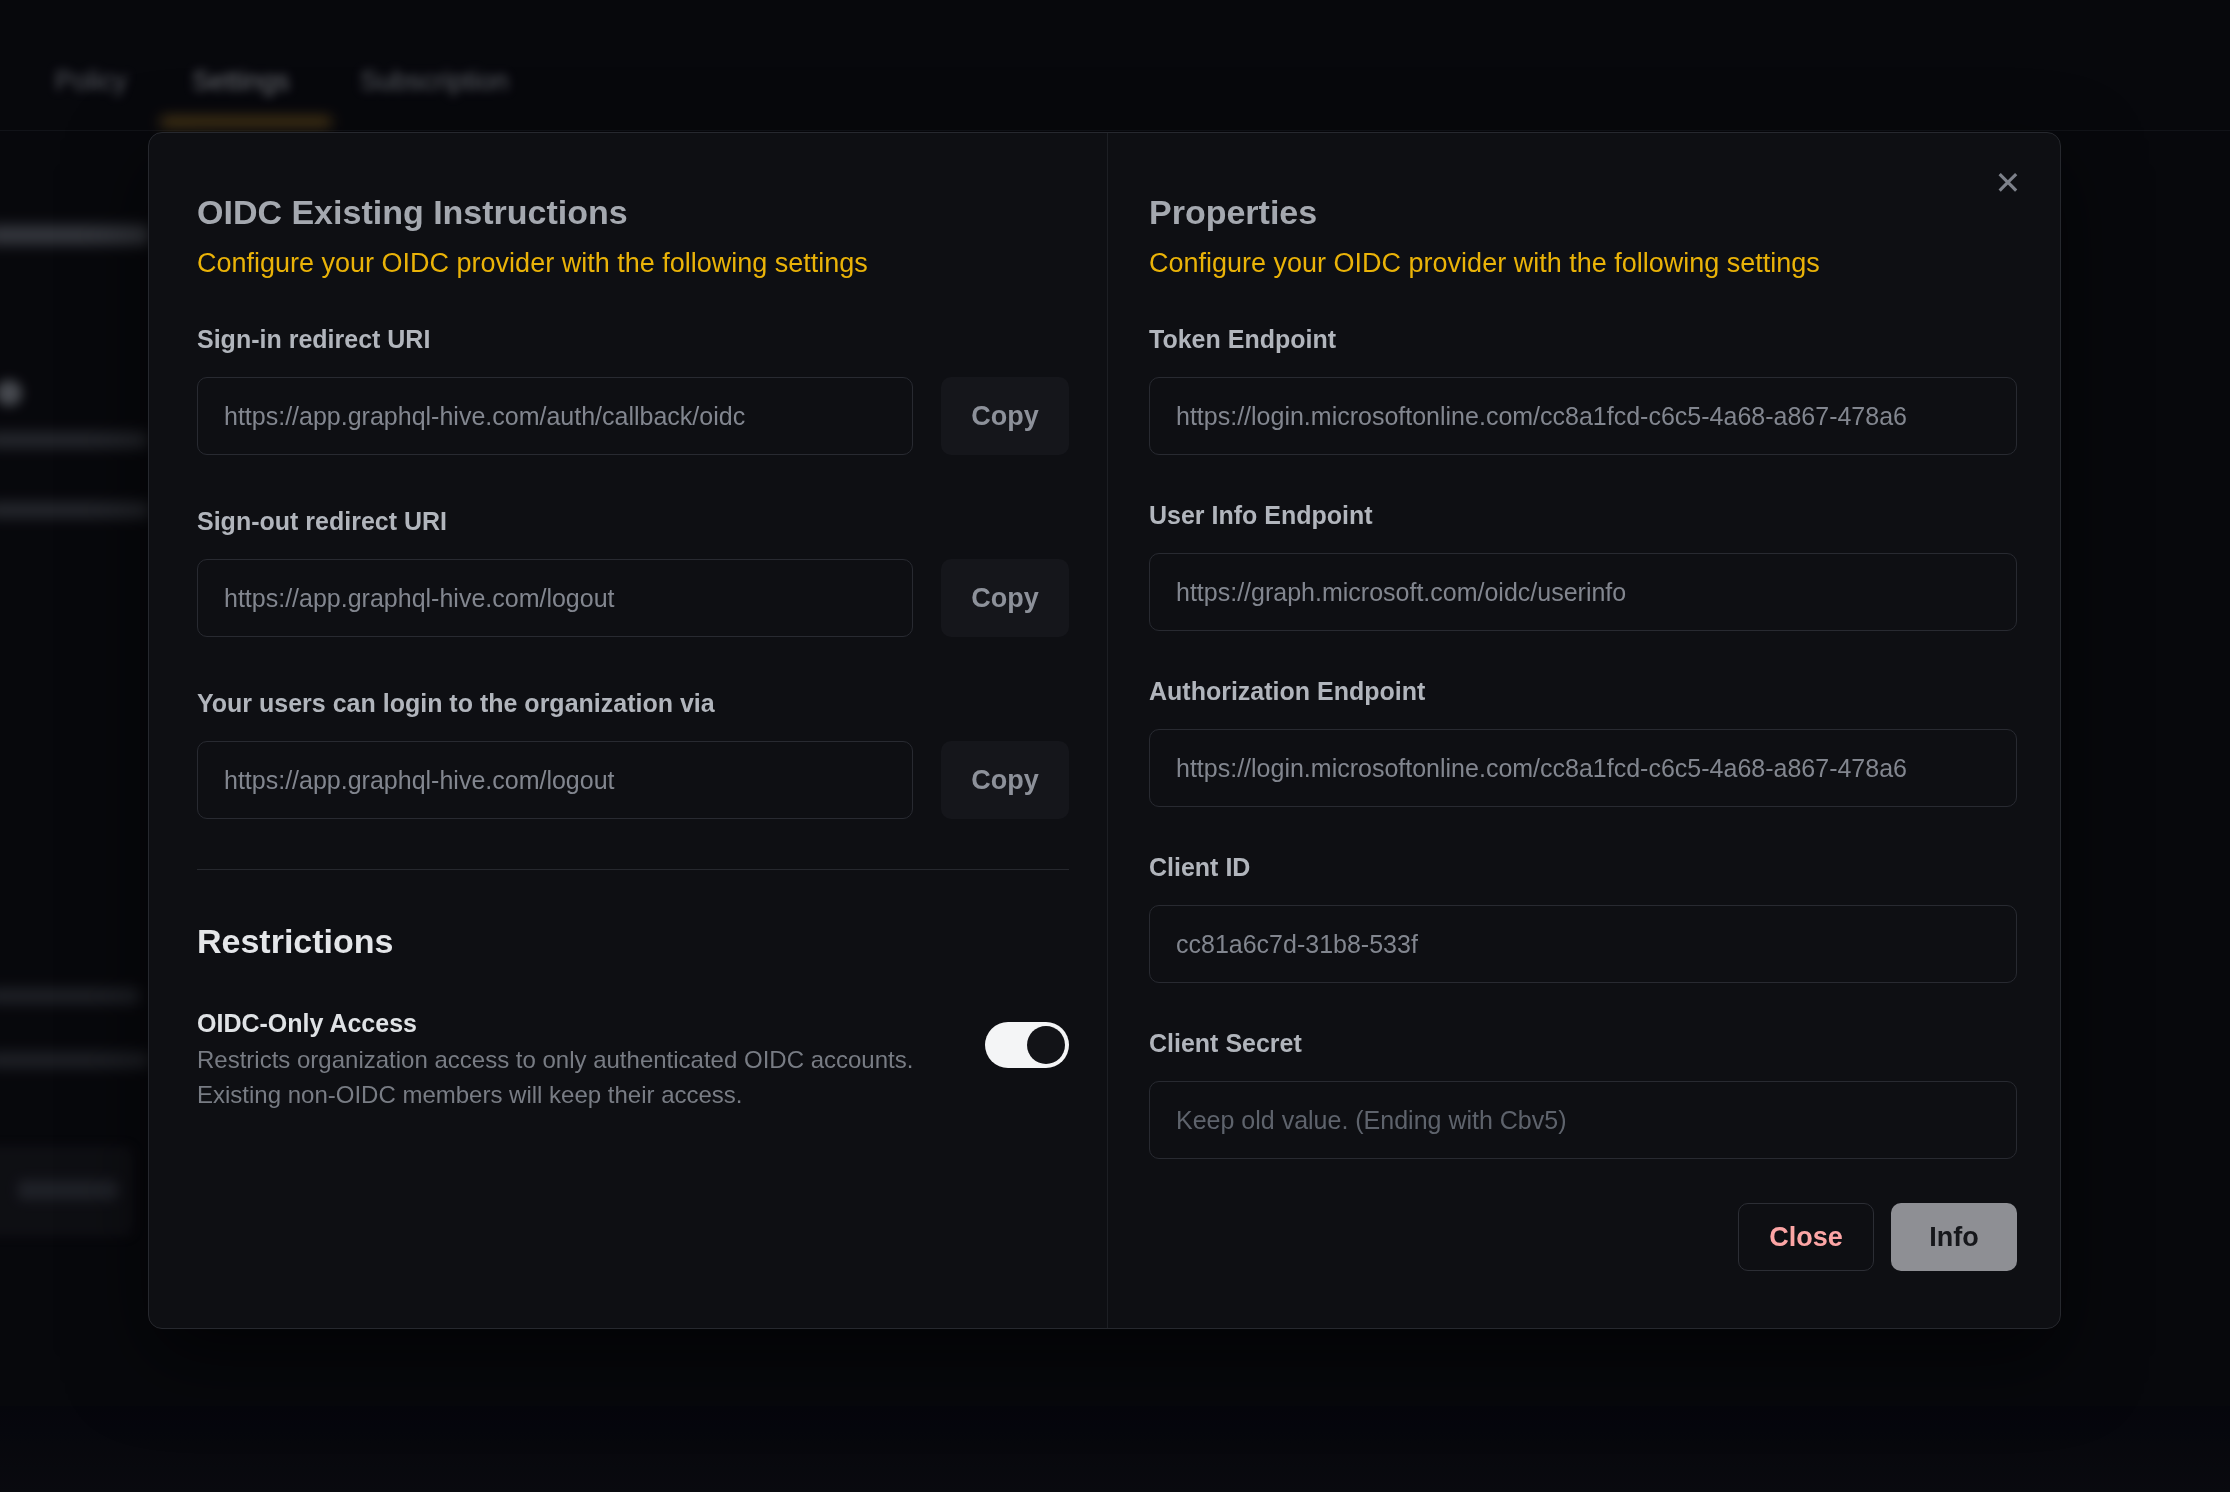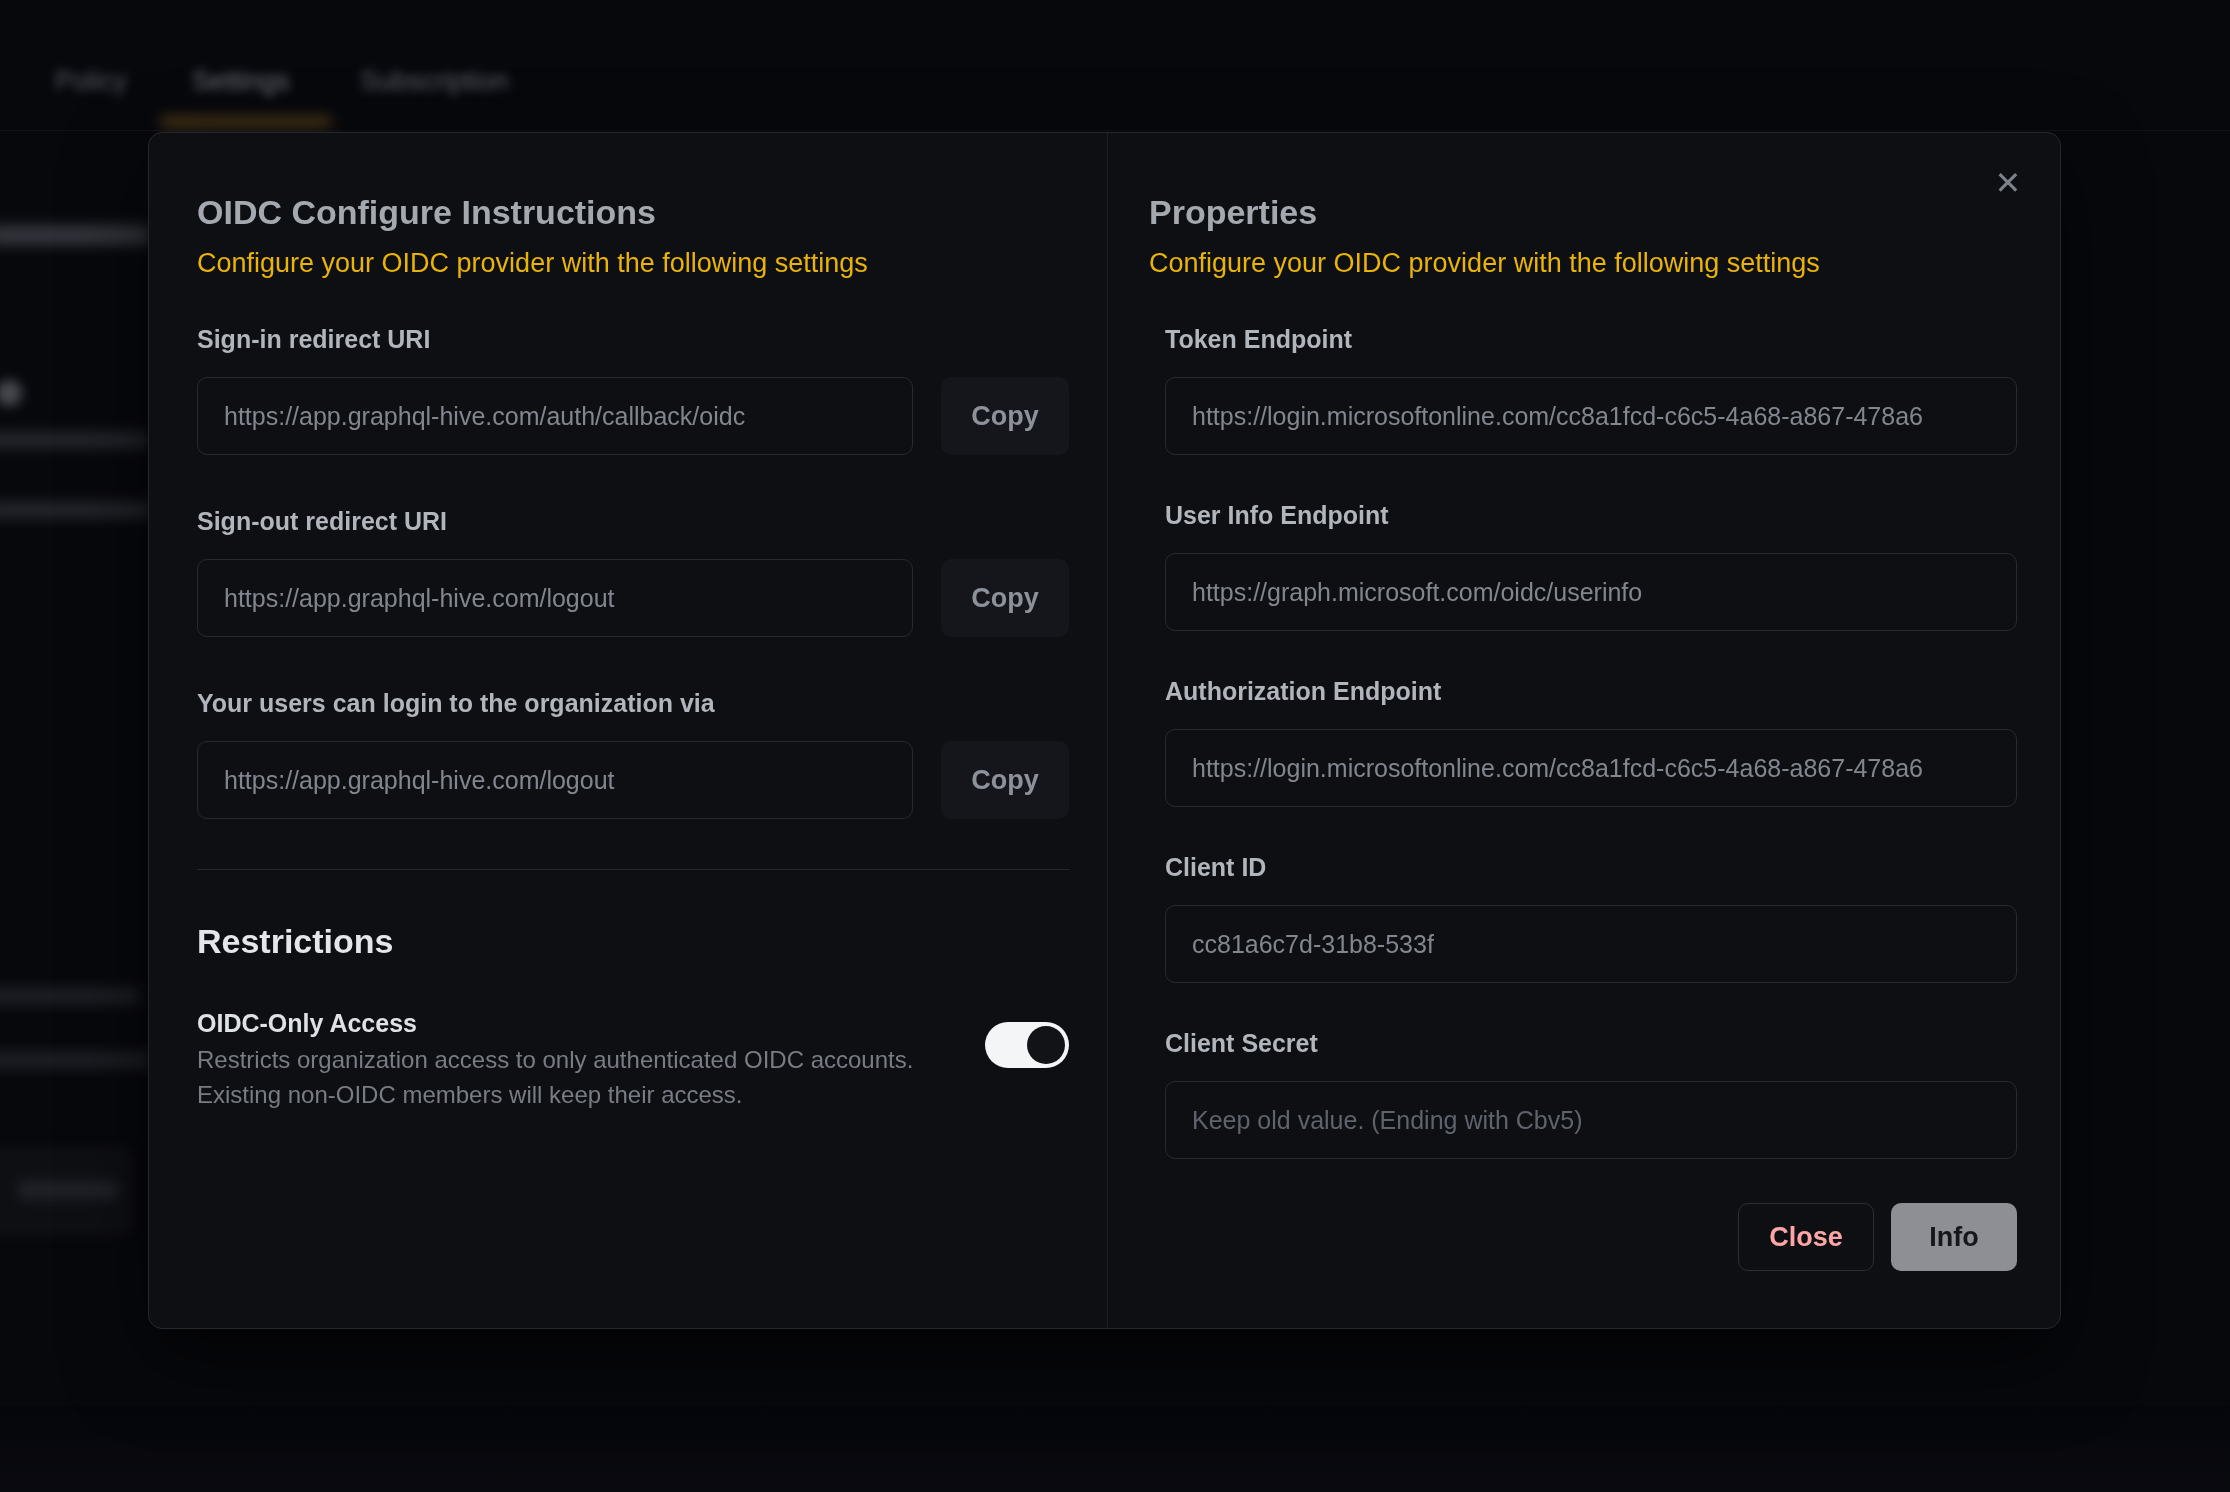--- a/index.html
+++ b/index.html
@@ -51,21 +51,21 @@
   .h-divider{border:none;border-top:1px solid #26282e;margin:46px 0 0 0;}
 
   .restrict-title{font-size:34px;font-weight:700;color:#e4e6e9;line-height:42px;margin:50px 0 44px 0;}
   .restrict-row{display:flex;align-items:flex-start;}
   .restrict-text{flex:1;}
   .restrict-label{font-size:25px;font-weight:700;color:#dfe2e5;line-height:34px;margin-bottom:2px;}
   .restrict-desc{font-size:24px;color:#787c84;line-height:35px;}
   .toggle{position:relative;width:84px;height:46px;border-radius:23px;background:#f4f5f6;flex:0 0 84px;margin-left:40px;margin-top:16px;cursor:pointer;}
   .toggle-knob{position:absolute;right:4px;top:4px;width:38px;height:38px;border-radius:50%;background:#121317;}
 
-  .rfield{margin-bottom:44px;margin-left:16px;}
+  .rfield{margin-bottom:44px;}
   .rfield .text-input{width:100%;display:block;}
   .btn-row{display:flex;justify-content:flex-end;gap:17px;margin-top:39px;}
   .btn{height:68px;border-radius:10px;font-size:27px;font-weight:600;cursor:pointer;}
   .btn-close{width:136px;background:transparent;border:1px solid #2c2e35;color:#fca5a5;}
   .btn-save{width:126px;background:#8e8f94;border:none;color:#16171b;}
 </style>
 </head>
 <body>
 
 <div class="screen">
@@ -88,21 +88,21 @@
     <div class="bottom-strip"></div>
   </div>
 
   <div class="overlay"></div>
 
   <div class="modal">
     <div class="v-divider"></div>
     <div class="close-x">✕</div>
 
     <div class="col col-left">
-      <h2 class="modal-title">OIDC Configure Instructions</h2>
+      <h2 class="modal-title">OIDC Existing Instructions</h2>
       <p class="modal-sub">Configure your OIDC provider with the following settings</p>
 
       <div class="field">
         <div class="field-label">Sign-in redirect URI</div>
         <div class="field-row">
           <input class="text-input" readonly="" value="https://app.graphql-hive.com/auth/callback/oidc" style="">
           <button class="copy-btn">Copy</button>
         </div>
       </div>
 

